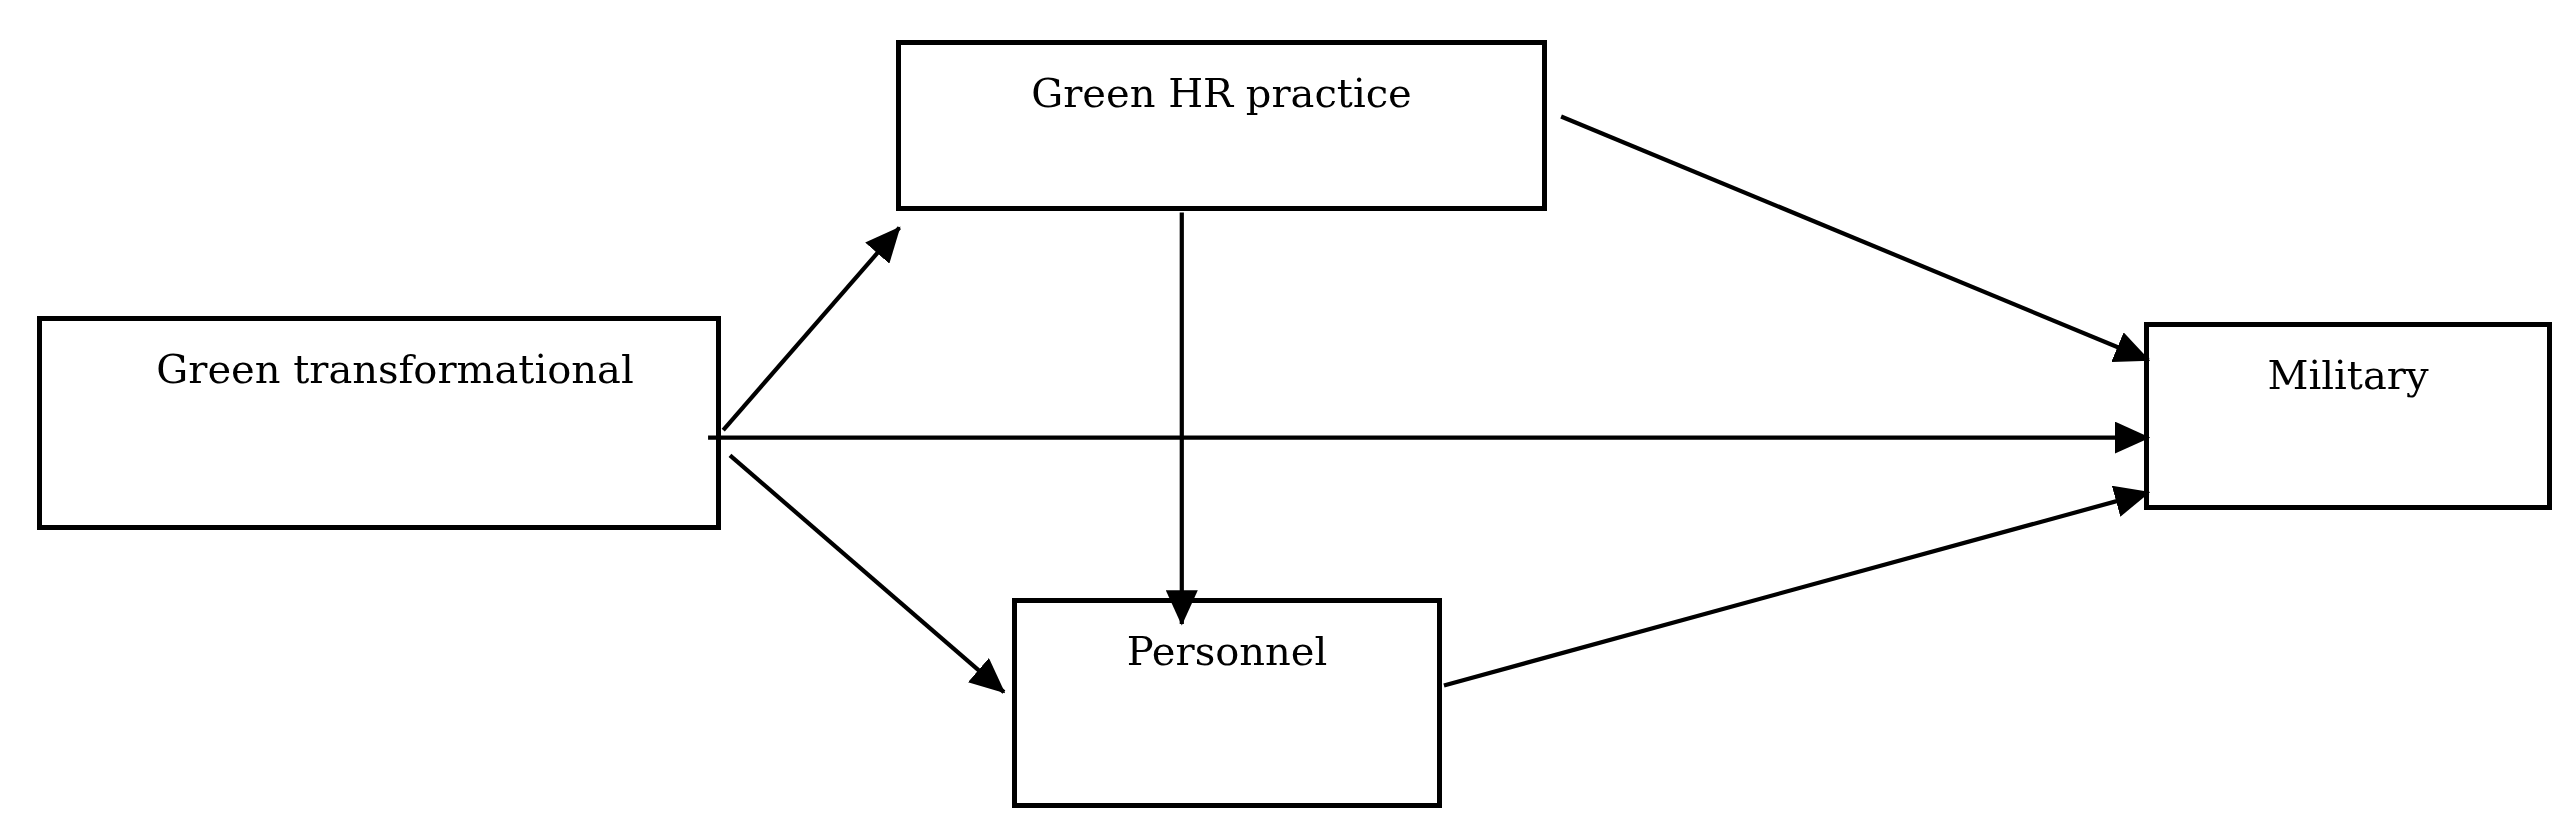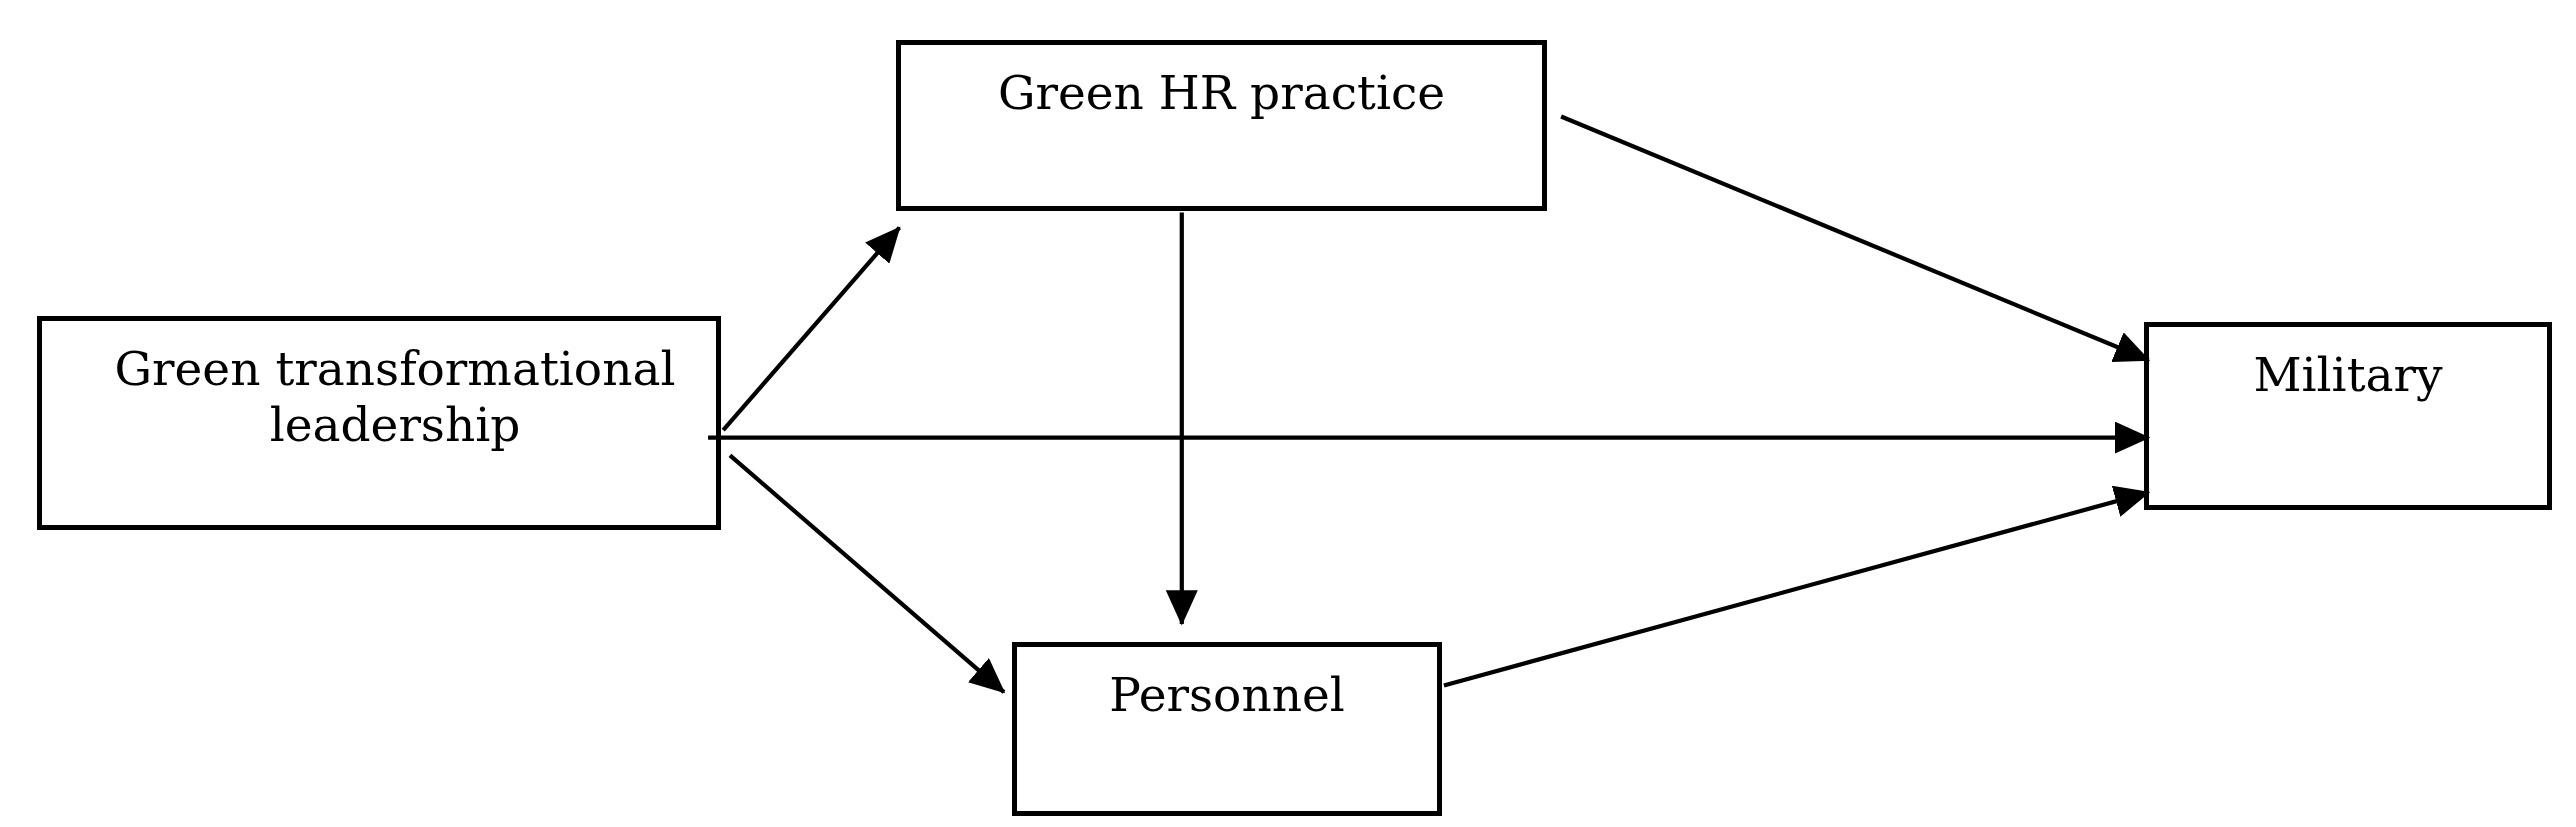--- a/index.html
+++ b/index.html
@@ -35,21 +35,21 @@
     position: absolute;
     box-sizing: border-box;
     border: 5px solid var(--line-color, #000000);
     background: #ffffff;
     z-index: 1;
     padding-top: 20px;
     text-align: center;
   }
   .node .label-line {
     display: block;
-    font-size: 47px;
+    font-size: 40px;
     line-height: 56px;
     color: var(--text-color, #000000);
     white-space: nowrap;
   }
 </style>
 </head>
 <body>
 
 <div class="figure">
 
@@ -63,29 +63,28 @@
   <line x1="858" y1="510" x2="1067" y2="270" marker-end="url(#arrowhead)"></line>
       <line x1="840" y1="519" x2="2549" y2="519" marker-end="url(#arrowhead)"></line>
       <line x1="866" y1="540" x2="1191" y2="821" marker-end="url(#arrowhead)"></line>
       <line x1="1852" y1="138" x2="2549" y2="427" marker-end="url(#arrowhead)"></line>
       <line x1="1402" y1="252" x2="1402" y2="740" marker-end="url(#arrowhead)"></line>
       <line x1="1713" y1="813" x2="2549" y2="584" marker-end="url(#arrowhead)"></line>
     </svg>
 
   <div class="node" id="node-0" style="left: 37px; top: 316px; width: 684px; height: 214px; padding-left: 32px;">
     <span class="label-line">Green transformational</span>
-    <span class="label-line">leadership</span>
   </div>
 
   <div class="node" id="node-1" style="left: 896px; top: 40px; width: 651px; height: 171px;">
     <span class="label-line">Green HR practice</span>
     <span class="label-line"></span>
   </div>
 
-  <div class="node" id="node-2" style="left: 1012px; top: 642px; width: 430px; height: 174px;">
+  <div class="node" id="node-2" style="left: 1012px; top: 598px; width: 430px; height: 210px;">
     <span class="label-line">Personnel</span>
   </div>
 
   <div class="node" id="node-3" style="left: 2144px; top: 322px; width: 408px; height: 188px;">
     <span class="label-line">Military</span>
   </div>
 
 </div>
 
 

